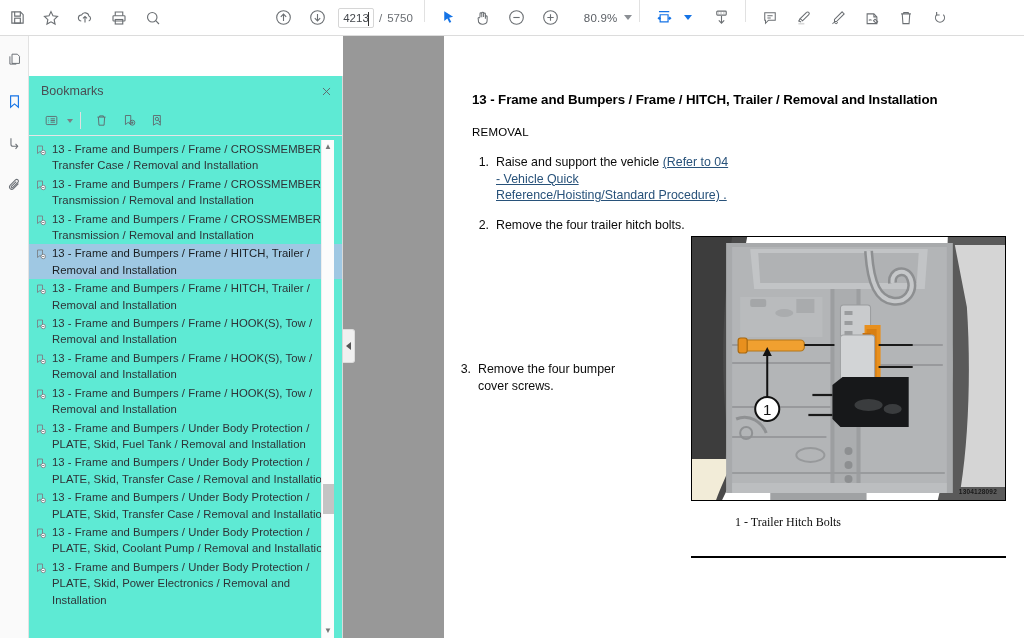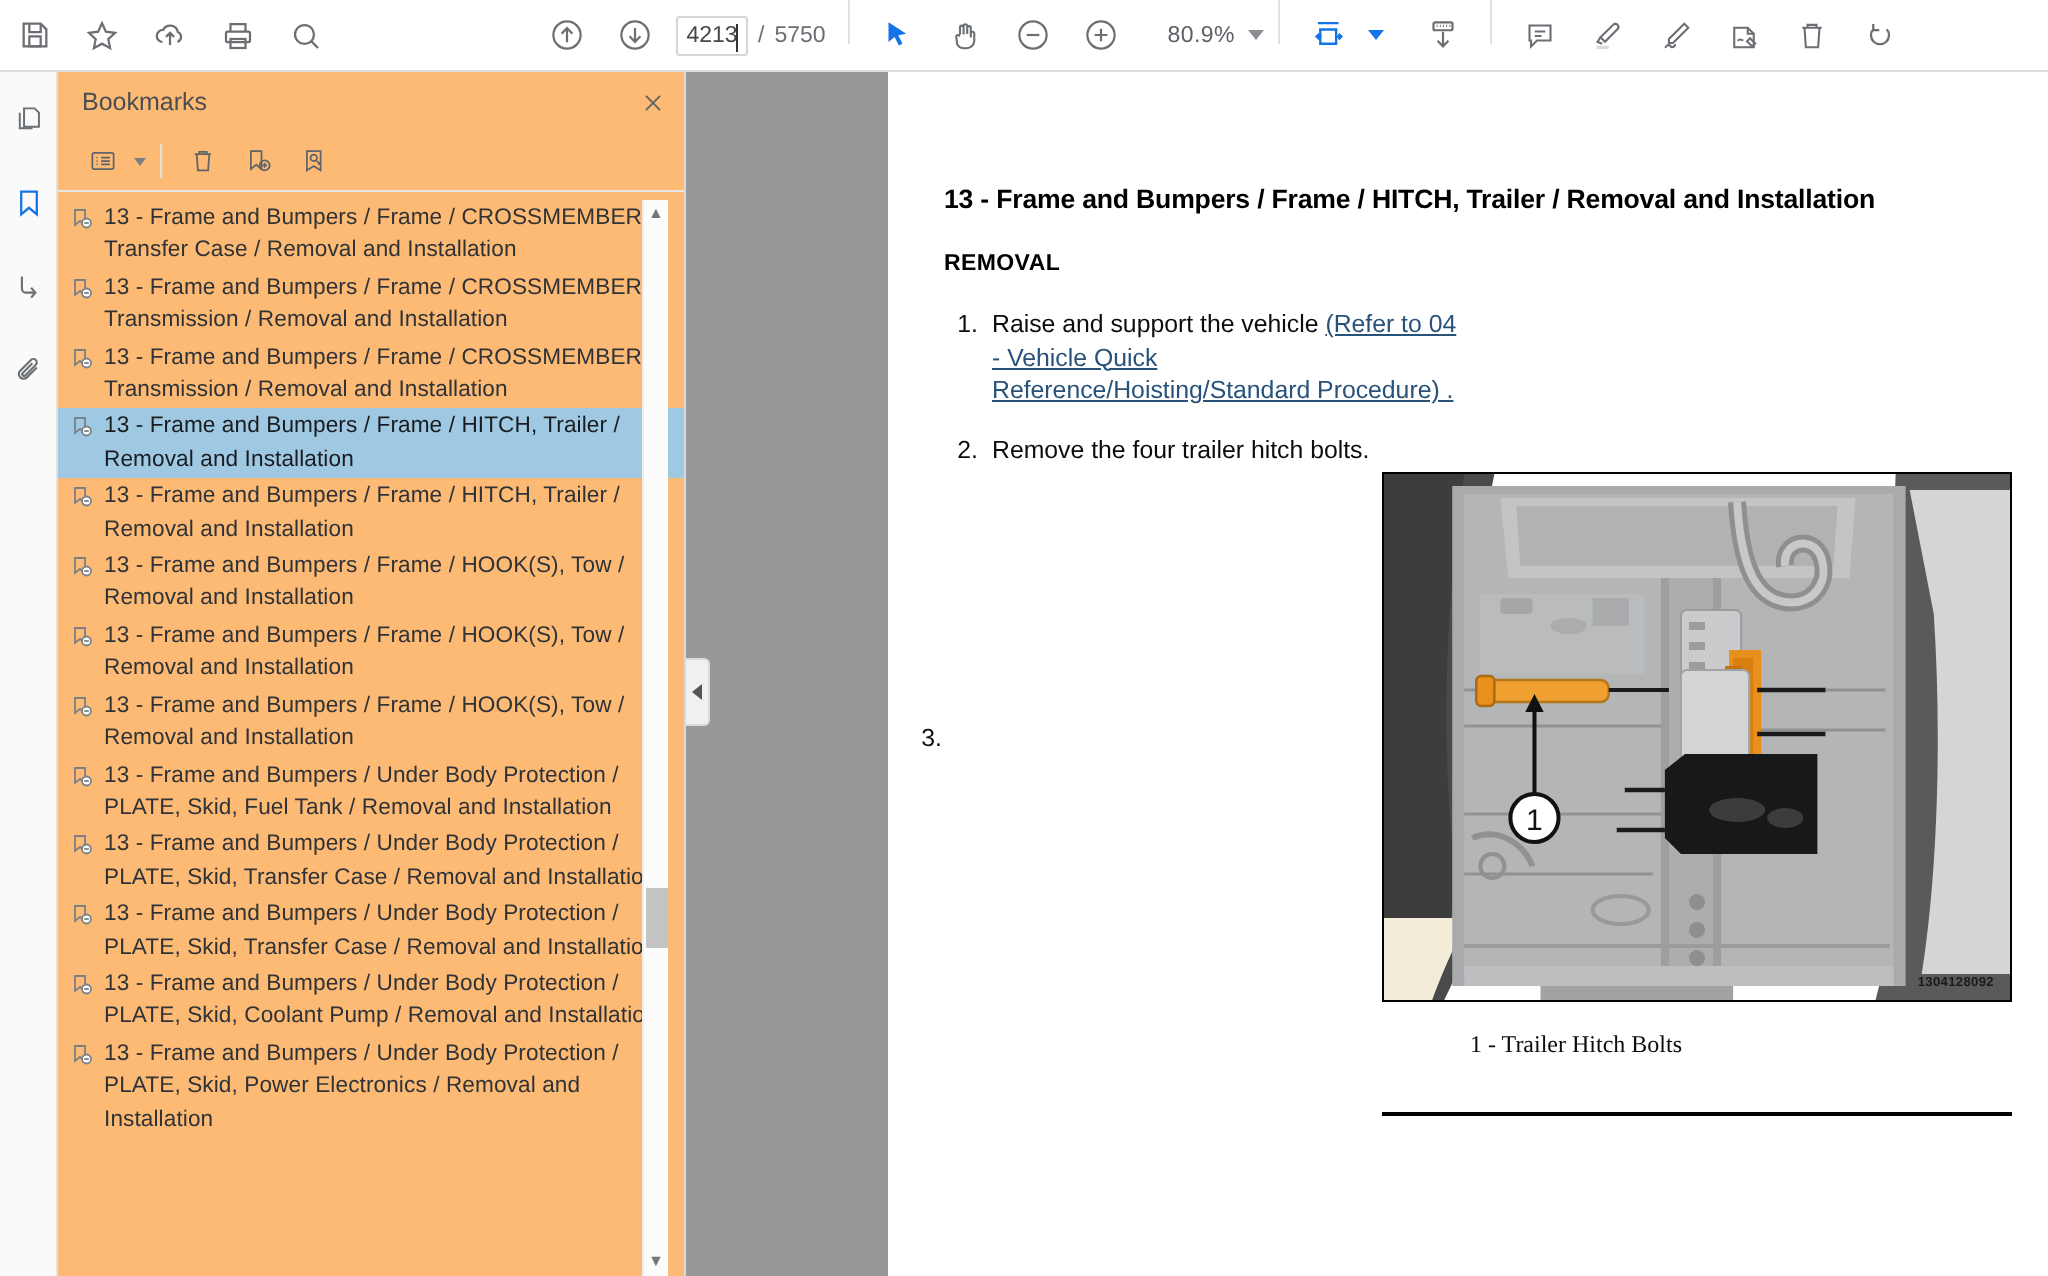--- a/index.html
+++ b/index.html
@@ -54,22 +54,22 @@
     width:29px; min-width:29px; background:#fafafa; border-right:1px solid #e2e2e2;
     display:flex; flex-direction:column; align-items:center; padding-top:10px; gap:16px;
     position:relative; z-index:3;
   }
   .rail-btn { width:26px; height:26px; display:flex; align-items:center; justify-content:center;
               color:#6b7076; cursor:pointer; }
   .rail-btn.sel { color:#1473e6; }
 
   
   .bm-panel {
-    width:314px; min-width:314px; background:#fdba74; display:flex; flex-direction:column;
-    border-right:1px solid #d9d9d9; position:relative;
+    width:314px; min-width:314px; background:#5eead4; display:flex; flex-direction:column;
+    border-right:1px solid #d9d9d9; position:relative;margin-top:40px;
   }
   .bm-head {
     height:30px; display:flex; align-items:center; justify-content:space-between;
     padding:0 9px 0 12px;
   }
   .bm-title { font-size:12.5px; color:#4a4e53; }
   .bm-close { color:#5e6368; cursor:pointer; display:flex; }
   .bm-tools {
     height:30px; display:flex; align-items:center; gap:2px; padding-left:9px;
     border-bottom:1px solid #e6e6e6;
@@ -120,21 +120,21 @@
   .doc-gutter { width:101px; min-width:101px; }
   .page {
     flex:1; background:#ffffff; padding:26px 30px 0 28px; position:relative;
     font-family:"Liberation Sans", sans-serif;
   }
   .doc-crumb {
     font-size:13.3px; font-weight:bold; color:#000; letter-spacing:-.1px;
     margin-top:30px;
   }
   .doc-h1 { font-size:22px; font-weight:bold; color:#000; margin-top:20px; letter-spacing:-.2px; }
-  .doc-h2 { font-size:11.5px; font-weight:bold; color:#000; margin-top:19px; letter-spacing:.2px; }
+  .doc-h2 { font-size:11.5px; font-weight:normal; color:#000; margin-top:19px; letter-spacing:.2px; }
 
   .steps { margin-top:16px; }
   .step { display:flex; font-size:12.4px; line-height:16.5px; color:#0c0c0c; margin-bottom:13px; }
   .step .num { width:24px; flex:0 0 24px; text-align:right; padding-right:7px; }
   .step .txt { flex:1; }
   .doclink { color:#28527a; text-decoration:underline; }
 
   .fig-wrap { position:absolute; left:247px; top:200px; width:315px; }
   .fig-box { border:1.4px solid #000; background:#fff; height:265px; position:relative; overflow:hidden; }
   .fig-cap { font-size:12px; color:#0c0c0c; margin-top:14px; padding-left:44px;font-family:Liberation Serif, serif; }
@@ -503,20 +503,21 @@
           </div>
           <div class="step">
             <span class="num">2.</span>
             <span class="txt">Remove the four trailer hitch bolts.</span>
           </div>
         </div>
 
         <div class="step3">
           <div class="step" style="margin:0">
             <span class="num">3.</span>
+            <span class="txt" style="max-width:170px">Remove the four bumper cover screws.</span>
           </div>
         </div>
 
         <div class="fig-wrap">
           <div class="fig-box">
             <svg width="100%" height="100%" viewBox="0 0 312 263" preserveAspectRatio="none">
               <rect x="0" y="0" width="312" height="263" fill="#ffffff"></rect>
 
               <path d="M0 0 H55 C45 50 38 110 45 180 C50 215 42 240 30 263 H0 Z" fill="#4a4a4a"></path>
               <path d="M255 0 H312 V263 H245 C258 215 262 140 258 80 C256 45 254 20 255 0 Z" fill="#5a5a5a"></path>

